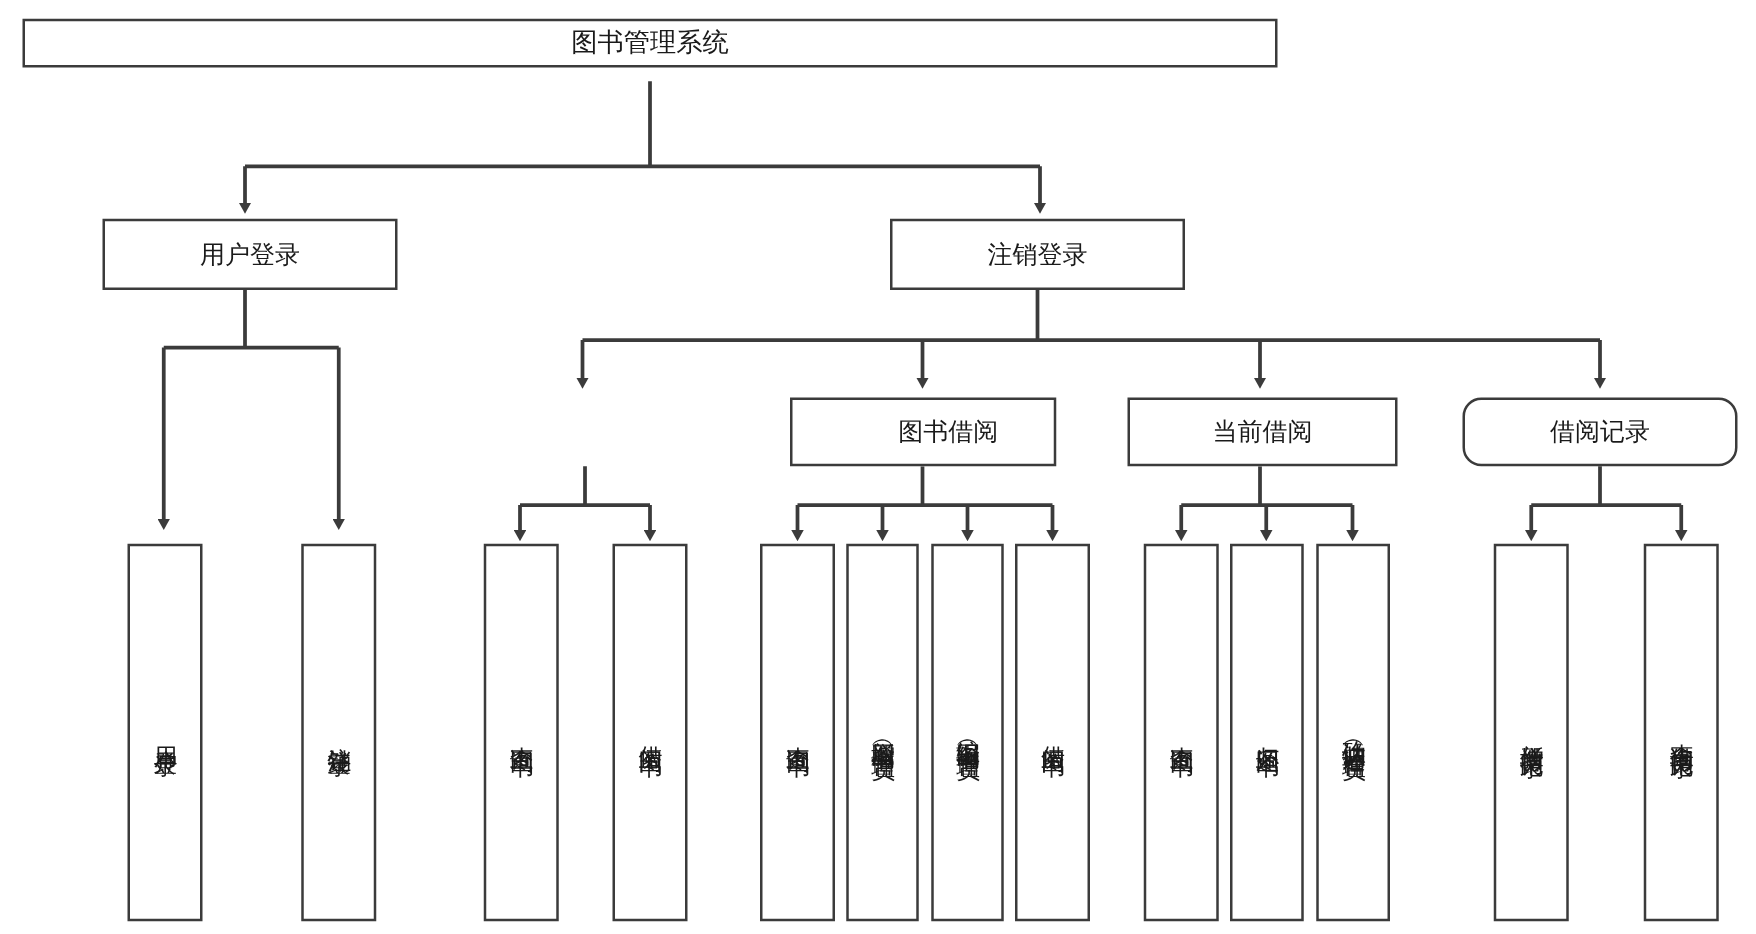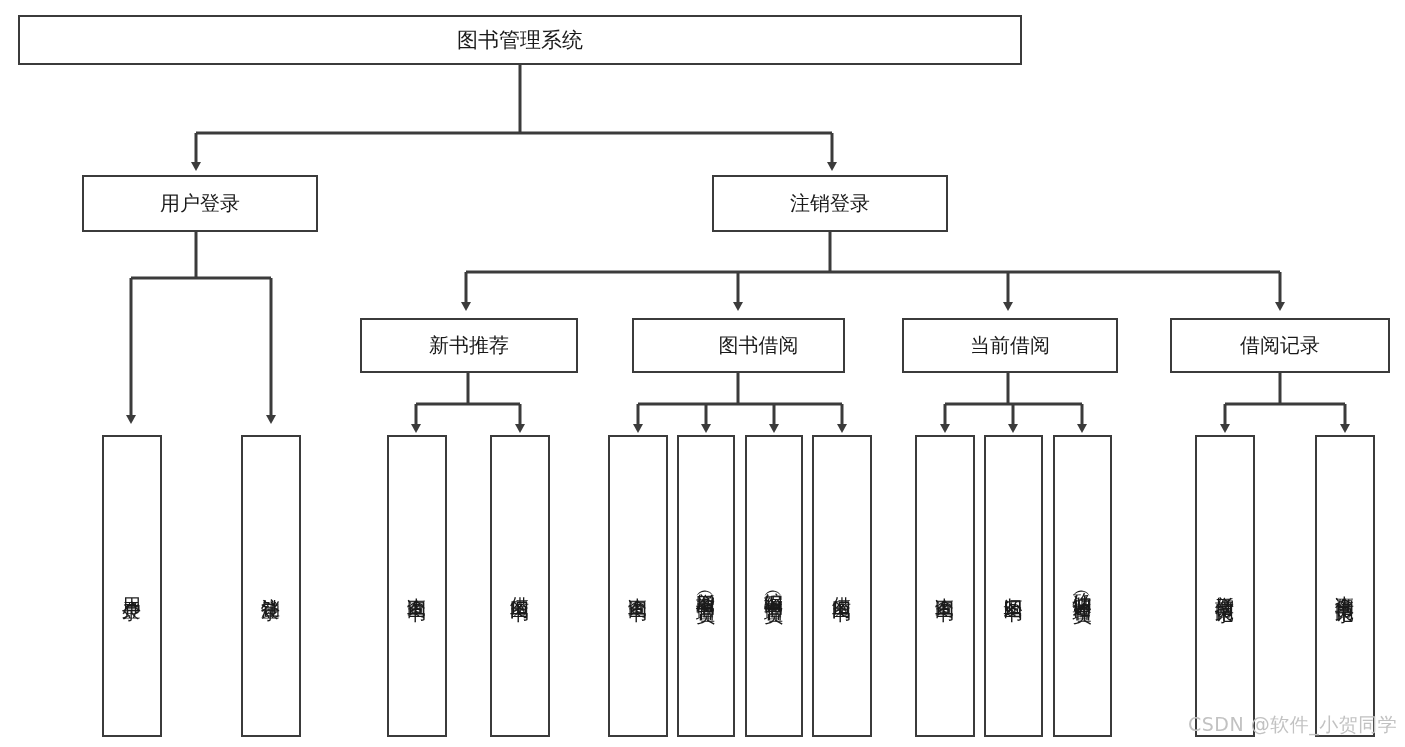--- a/index.html
+++ b/index.html
@@ -107,45 +107,42 @@
       <path d="M1013,404 L1013,425" marker-end="url(#arrow)"></path>
       <path d="M1082,404 L1082,425" marker-end="url(#arrow)"></path>
 
       <path d="M1280,373 L1280,404"></path>
       <path d="M1225,404 L1345,404"></path>
       <path d="M1225,404 L1225,425" marker-end="url(#arrow)"></path>
       <path d="M1345,404 L1345,425" marker-end="url(#arrow)"></path>
     </g>
   </svg>
 
-  <div class="node root" style="left:18px; top:15px; width:1004px; height:50px;">
+  <div class="node root" style="left:18px; top:15px; width:1004px; height:39px;">
     <span class="node-label">图书管理系统</span>
   </div>
 
   <div class="node lvl2" style="left:82px; top:175px; width:236px; height:57px;">
     <span class="node-label">用户登录</span>
   </div>
 
   <div class="node lvl2" style="left:712px; top:175px; width:236px; height:57px;">
     <span class="node-label">注销登录</span>
   </div>
 
-  <div class="node lvl3" style="left:360px; top:318px; width:218px; height:55px;">
-    <span class="node-label">新书推荐</span>
-  </div>
 
   <div class="node lvl3" style="left:632px; top:318px; width:213px; height:55px;padding-left:40px;">
     <span class="node-label">图书借阅</span>
   </div>
 
   <div class="node lvl3" style="left:902px; top:318px; width:216px; height:55px;">
     <span class="node-label">当前借阅</span>
   </div>
 
-  <div class="node lvl3" style="left:1170px; top:318px; width:220px; height:55px;">
+  <div class="node lvl3" style="left:1170px; top:318px; width:220px; height:55px;border-radius:15px;">
     <span class="node-label">借阅记录</span>
   </div>
 
   <div class="node leaf" style="left:102px; top:435px; width:60px; height:302px;">
     <span class="node-label">用户登录</span>
   </div>
 
   <div class="node leaf" style="left:241px; top:435px; width:60px; height:302px;">
     <span class="node-label">注销登录</span>
   </div>
@@ -187,15 +184,14 @@
   </div>
 
   <div class="node leaf" style="left:1195px; top:435px; width:60px; height:302px;">
     <span class="node-label">新增借阅记录</span>
   </div>
 
   <div class="node leaf" style="left:1315px; top:435px; width:60px; height:302px;">
     <span class="node-label">查询借阅记录</span>
   </div>
 
-  <div class="watermark">CSDN @软件_小贺同学</div>
 
 </div>
 
 </body></html>

